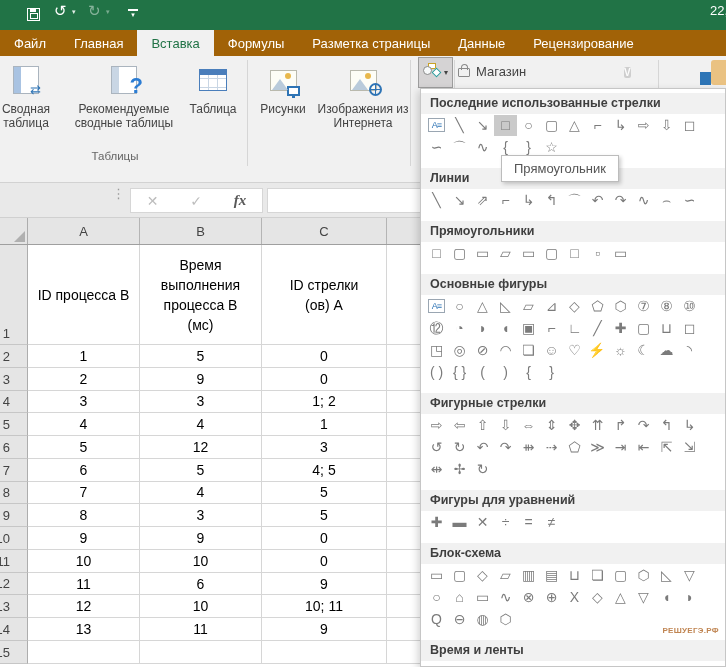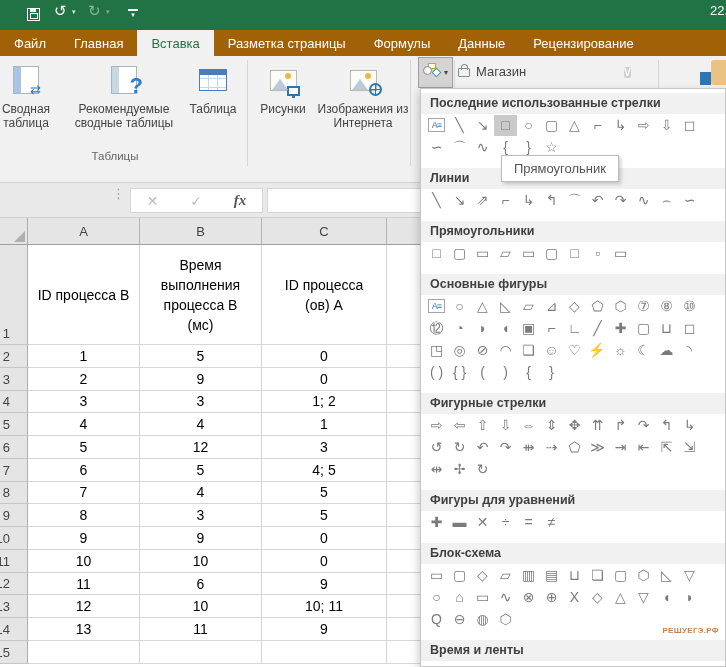--- a/index.html
+++ b/index.html
@@ -114,22 +114,22 @@
     <span class="qbtn dim" style="left:88px">↻</span>
     <span class="qcaret dim" style="left:106px">▾</span>
     <div class="qcustom">▾</div>
     <div id="doc-title">22,</div>
   </div>
 
   <div id="tabbar">
       <div class="tab">Файл</div>
       <div class="tab">Главная</div>
       <div class="tab active">Вставка</div>
+      <div class="tab">Формулы</div>
       <div class="tab">Разметка страницы</div>
-      <div class="tab">Формулы</div>
       <div class="tab">Данные</div>
       <div class="tab">Рецензирование</div>
     </div>
 
   <div id="ribbon">
     <div class="bigbtn" style="left:-16px;width:84px">
       <div class="ric">
           <span class="ic-pivot"></span>
         </div>
       <div class="blabel">Сводная таблица</div>
@@ -213,21 +213,21 @@
     </div>
 
   <div id="grid">
       <div class="grow tall">
         <div class="rn">1</div>
         <div class="cell c0">ID процесса В</div>
         <div class="cell c1">Время
 выполнения
 процесса В
 (мс)</div>
-        <div class="cell c2">ID процесса
+        <div class="cell c2">ID стрелки
 (ов) А</div>
         <div class="cell c3"></div>
       </div>
       <div class="grow">
         <div class="rn">2</div>
         <div class="cell c0">1</div>
         <div class="cell c1">5</div>
         <div class="cell c2">0</div>
         <div class="cell c3"></div>
       </div>

